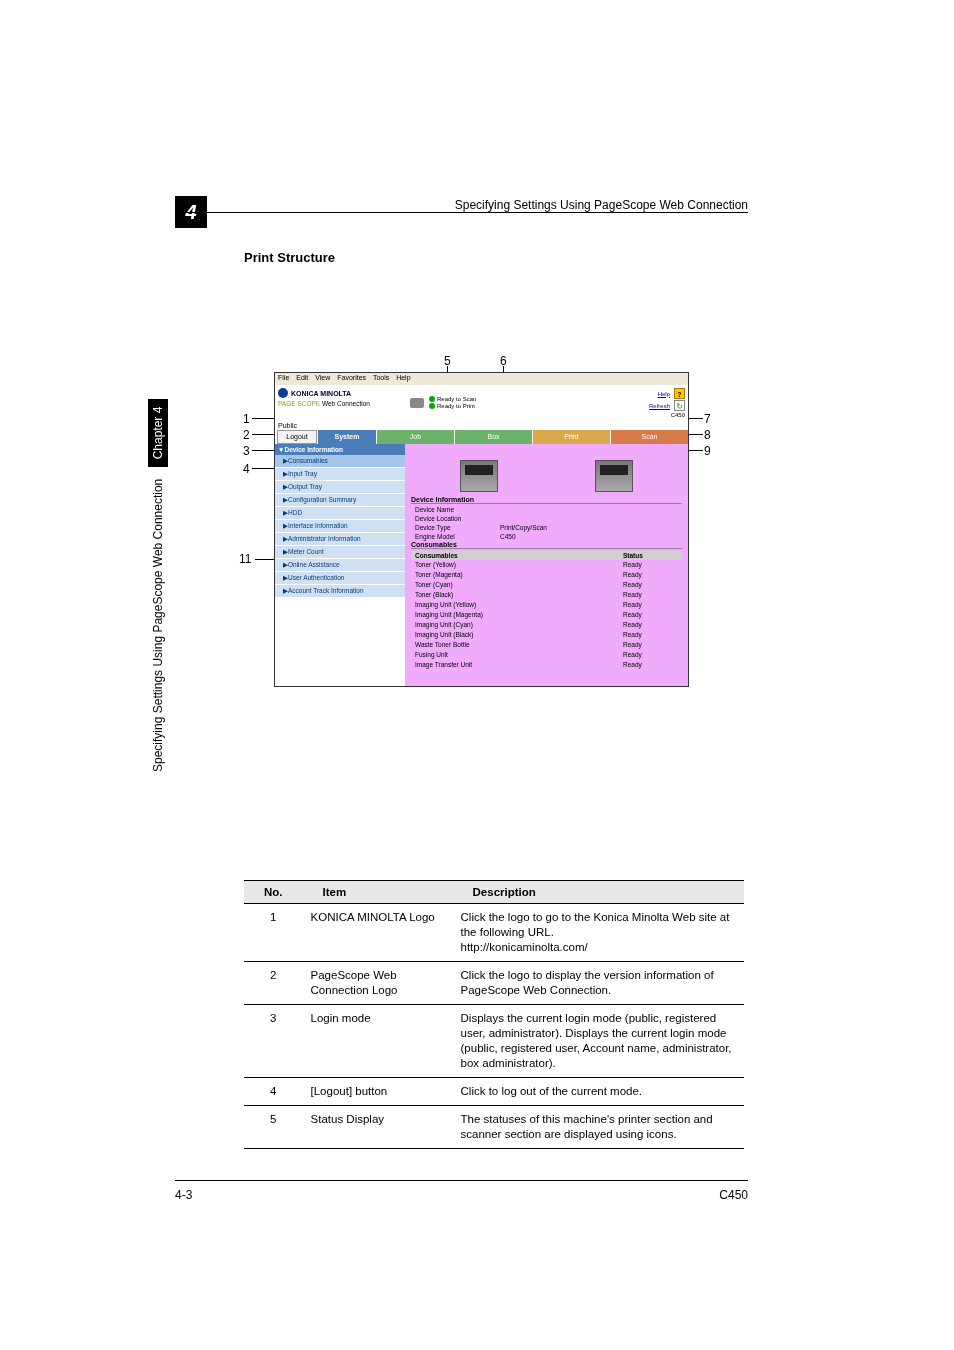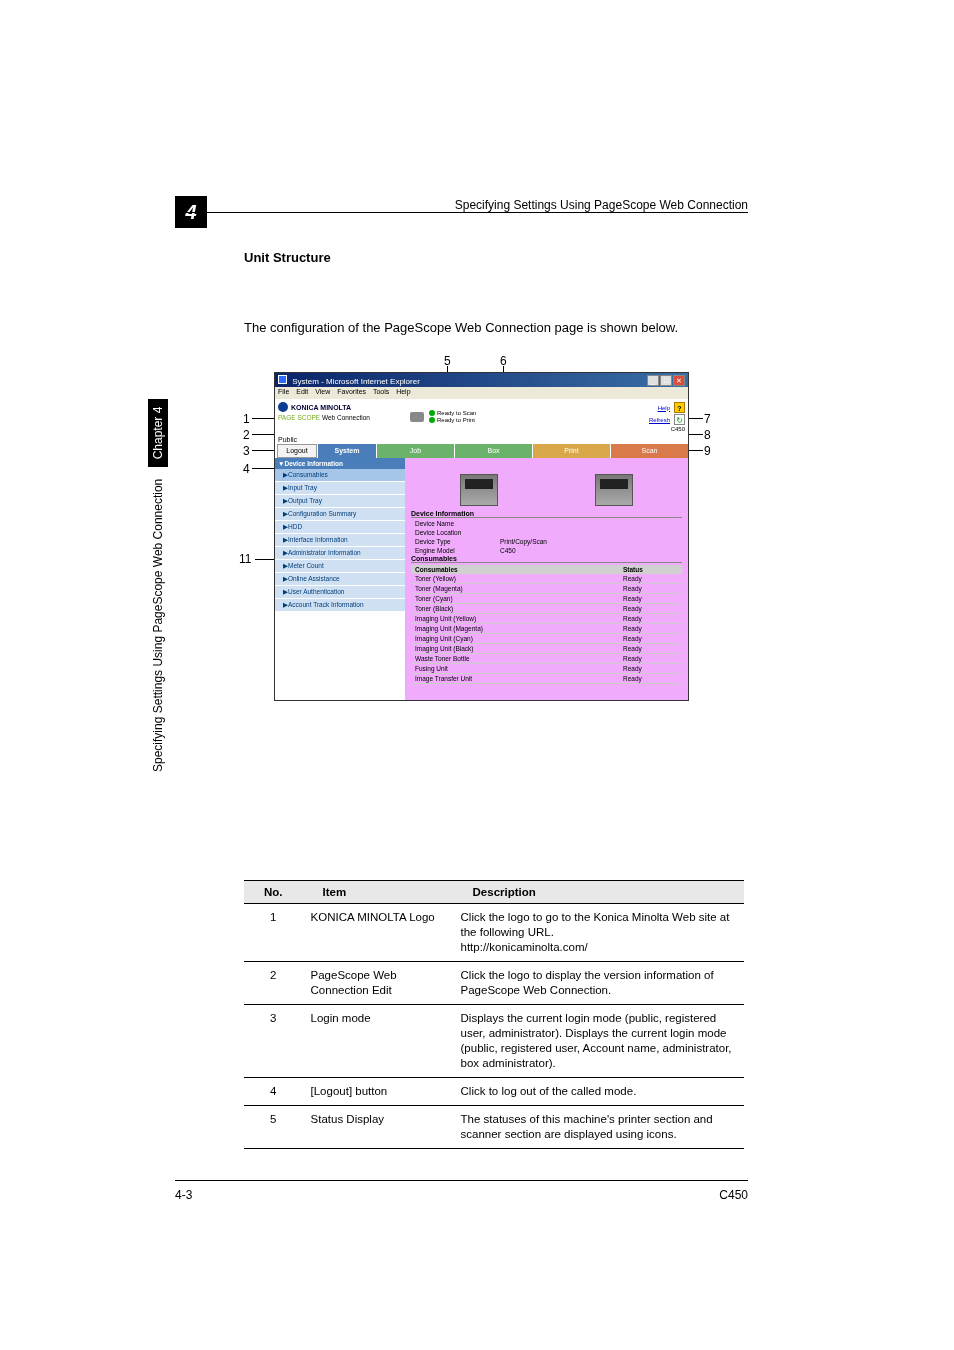--- a/index.html
+++ b/index.html
@@ -114,22 +114,21 @@
 </style>
 </head>
 <body>
 
 <div class="page-wrap">
 
   <div class="hdr-chapter">4</div>
   <div class="hdr-title">Specifying Settings Using PageScope Web Connection</div>
   <div class="hdr-line"></div>
 
-  <div class="sec-heading">Unit Structure</div>
-  <div class="para2">The configuration of the PageScope Web Connection page is shown below.</div>
+  <div class="sec-heading">Print Structure</div>
 
   <div class="fig">
 
     <div class="callout cal-top5">5</div>
     <div class="callout-line" style="left:203px; top:14px; width:1px; height:18px;"></div>
     <div class="callout cal-top6">6</div>
     <div class="callout-line" style="left:259px; top:14px; width:1px; height:18px;"></div>
 
     <div class="callout cal-left1">1</div>
     <div class="callout-line" style="left:8px; top:66px; width:22px; height:1px;"></div>
@@ -146,31 +145,20 @@
 
     <div class="callout cal-right7">7</div>
     <div class="callout-line" style="left:442px; top:66px; width:17px; height:1px;"></div>
     <div class="callout cal-right8">8</div>
     <div class="callout-line" style="left:442px; top:82px; width:17px; height:1px;"></div>
     <div class="callout cal-right9">9</div>
     <div class="callout-line" style="left:418px; top:98px; width:41px; height:1px;"></div>
     <div class="callout cal-mid10">10</div>
 
     <div class="ie-window">
-      <div class="ie-titlebar">
-        <div>
-          <span class="ie-icon"></span>
-          <span>System - Microsoft Internet Explorer</span>
-        </div>
-        <div class="ie-wincontrols">
-          <div class="ie-btn">_</div>
-          <div class="ie-btn">□</div>
-          <div class="ie-btn ie-close">✕</div>
-        </div>
-      </div>
       <div class="ie-menubar">
         <span>File</span>
         <span>Edit</span>
         <span>View</span>
         <span>Favorites</span>
         <span>Tools</span>
         <span>Help</span>
       </div>
 
       <div class="pws-header">
@@ -327,32 +315,32 @@
       </tr>
     </thead>
     <tbody id="desc-tbody">
         <tr>
           <td style="text-align: center;">1</td>
           <td>KONICA MINOLTA Logo</td>
           <td>Click the logo to go to the Konica Minolta Web site at the following URL.<br>http://konicaminolta.com/</td>
         </tr>
         <tr>
           <td style="text-align: center;">2</td>
-          <td>PageScope Web Connection Edit</td>
+          <td>PageScope Web Connection Logo</td>
           <td>Click the logo to display the version information of PageScope Web Connection.</td>
         </tr>
         <tr>
           <td style="text-align: center;">3</td>
           <td>Login mode</td>
           <td>Displays the current login mode (public, registered user, administrator). Displays the current login mode (public, registered user, Account name, administrator, box administrator).</td>
         </tr>
         <tr>
           <td style="text-align: center;">4</td>
           <td>[Logout] button</td>
-          <td>Click to log out of the called mode.</td>
+          <td>Click to log out of the current mode.</td>
         </tr>
         <tr>
           <td style="text-align: center;">5</td>
           <td>Status Display</td>
           <td>The statuses of this machine's printer section and scanner section are displayed using icons.</td>
         </tr>
       </tbody>
   </table>
 
   <div class="ftr-line"></div>

